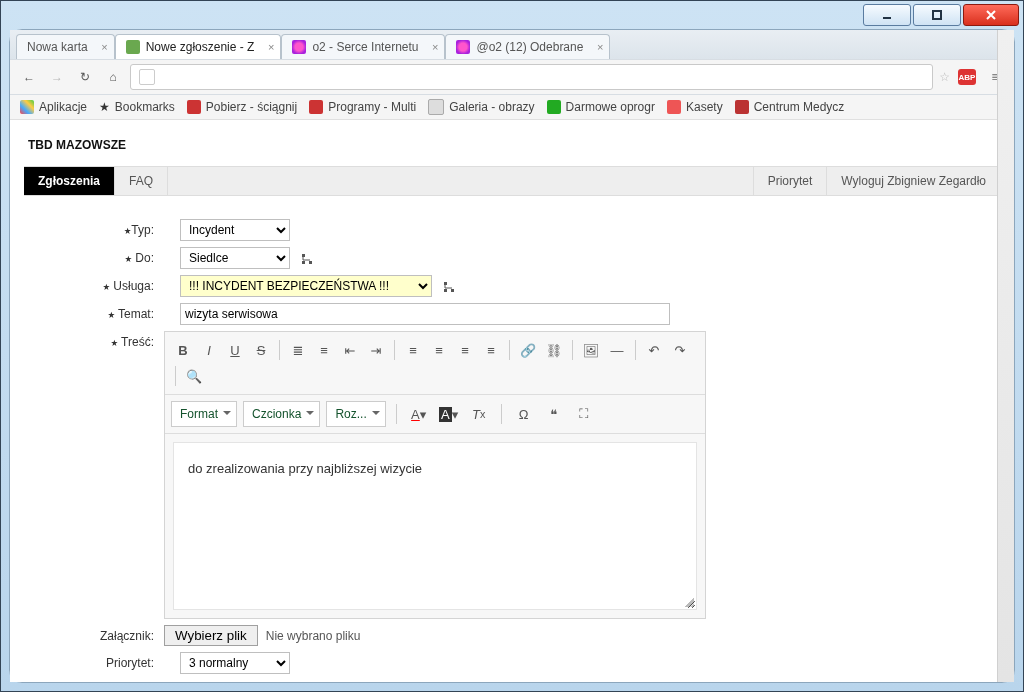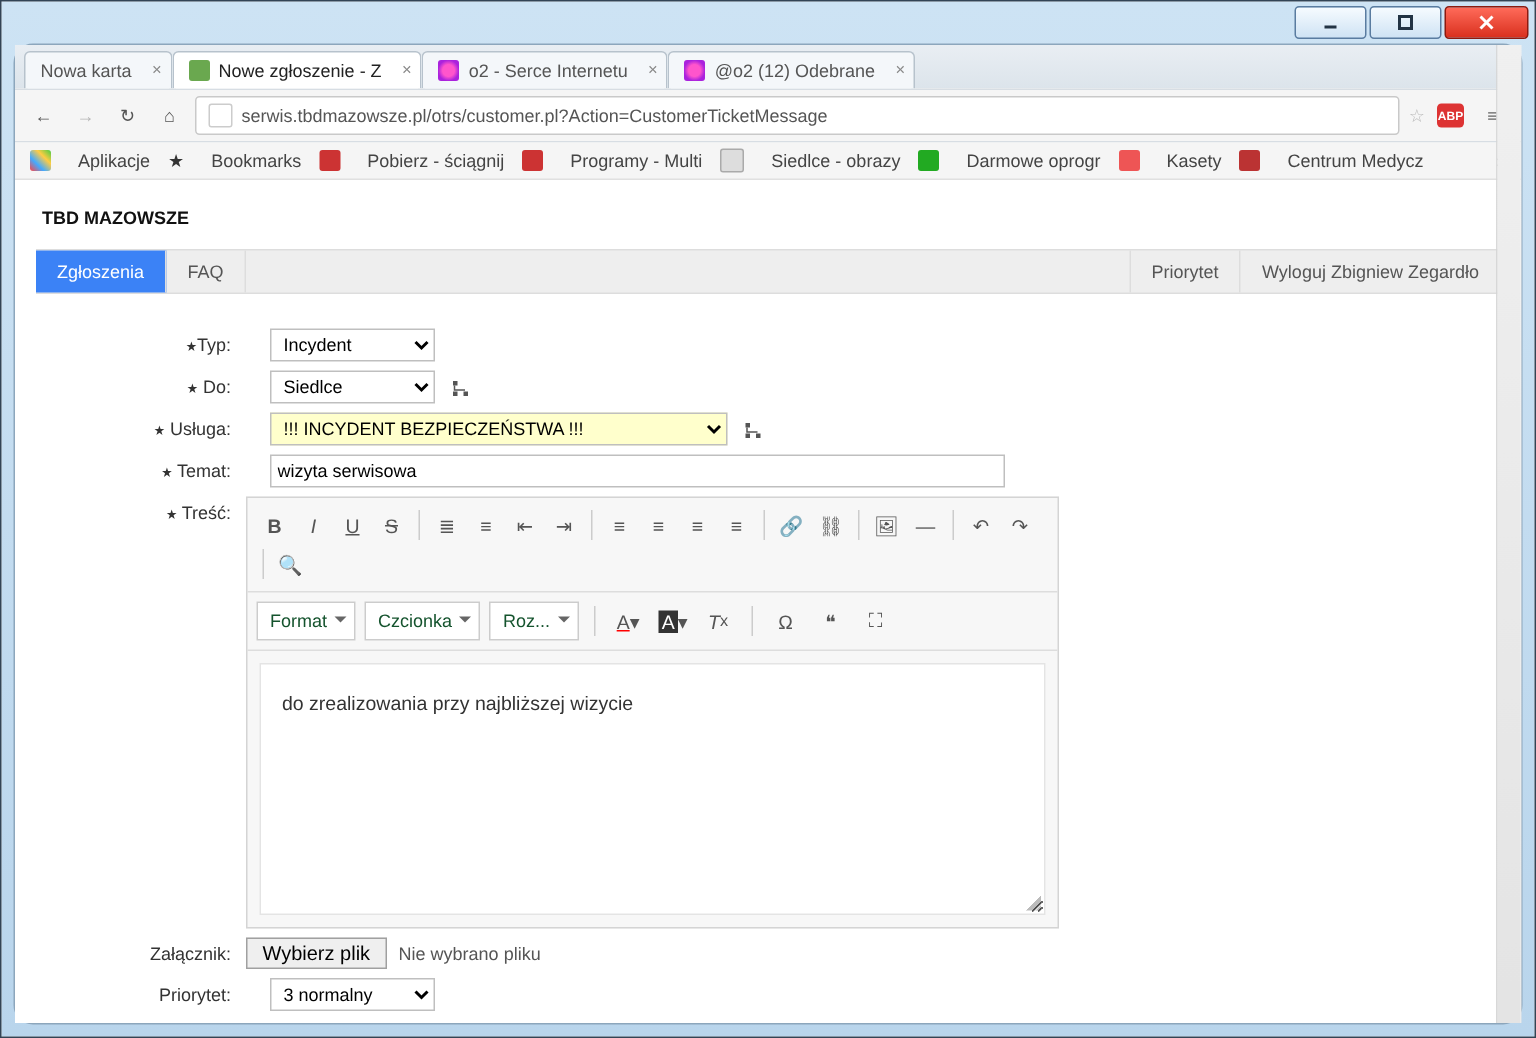--- a/index.html
+++ b/index.html
@@ -19,44 +19,44 @@
   .tab .favicon{width:14px;height:14px;border-radius:2px;background:#ccc;display:inline-block;}
   .tab .close-x{position:absolute;right:6px;top:6px;font-size:11px;color:#888;}
   .url-row{display:flex;align-items:center;gap:6px;padding:4px 8px;background:#f5f5f5;border-top:1px solid #d7dde3;border-bottom:1px solid #d7dde3;}
   .nav-ico{width:22px;height:22px;display:flex;align-items:center;justify-content:center;color:#555;border-radius:3px;}
   .urlbar{flex:1;display:flex;align-items:center;gap:6px;border:1px solid #c9c9c9;border-radius:3px;background:#fff;height:24px;padding:0 8px;color:#555;}
   .urlbar .proto-ico{width:14px;height:14px;border:1px solid #ccc;border-radius:2px;}
   .url-tail{display:flex;align-items:center;gap:8px;}
   .abp{width:18px;height:16px;border-radius:3px;background:#d33;color:#fff;font-size:8px;display:flex;align-items:center;justify-content:center;font-weight:bold;}
   .menu-ico{width:22px;text-align:center;color:#666;}
   .bm-row{display:flex;align-items:center;gap:12px;padding:4px 10px;background:#f5f5f5;border-bottom:1px solid #e0e0e0;color:#444;}
-  .bm-item{display:flex;align-items:center;gap:18px;white-space:nowrap;}
+  .bm-item{display:flex;align-items:center;gap:5px;white-space:nowrap;}
   .bm-item .bi{width:14px;height:14px;border-radius:2px;background:#bbb;display:inline-block;}
   .bm-more{margin-left:auto;color:#888;}
   
   .page{flex:1;overflow:auto;background:#fff;}
   .page-inner{padding:10px 14px 20px;}
   .logo-row{display:flex;align-items:center;justify-content:space-between;padding:8px 4px 14px;}
   .logo-text{font-size:12px;font-weight:bold;color:#111;}
   .otrs{display:flex;align-items:center;gap:6px;font-size:28px;font-weight:bold;color:#111;}
   .otrs svg{width:36px;height:36px;}
   .menubar{display:flex;align-items:stretch;background:#eee;border-top:1px solid #ddd;border-bottom:1px solid #ddd;}
   .menubar .mtab{padding:7px 14px;color:#555;border-right:1px solid #ddd;}
-  .menubar .mtab.active{background:#3b82f6;color:#fff;}
+  .menubar .mtab.active{background:#000000;color:#fff;font-weight:bold;}
   .menubar .spacer{flex:1;}
   .menubar .rlink{padding:7px 14px;color:#555;border-left:1px solid #ddd;}
   .form-area{margin-top:20px;}
   .row{display:flex;align-items:flex-start;padding:3px 0;}
   .lbl{width:130px;text-align:right;padding:4px 10px 0 0;color:#333;}
   .lbl .star{font-family:monospace;}
   .val{flex:1;}
   select,input[type=text]{border:1px solid #bfbfbf;background:#fff;font:inherit;padding:2px 4px;height:22px;box-sizing:border-box;margin-left:16px;}
   select{min-width:110px;}
   .subject-input{width:490px;background:#ffffcc;}
-  .service-sel{width:305px;background:#ffffcc;}
+  .service-sel{width:252px;background:#ffffcc;}
   .tree-btn{display:inline-flex;width:18px;height:18px;align-items:center;justify-content:center;border:1px solid transparent;margin-left:4px;vertical-align:middle;}
   .tree-btn svg{width:12px;height:12px;fill:#555;}
   .editor{width:540px;border:1px solid #d4d4d4;background:#f7f7f7;}
   .etool{display:flex;flex-wrap:wrap;gap:2px;padding:6px;border-bottom:1px solid #ddd;align-items:center;}
   .etool2{display:flex;flex-wrap:wrap;gap:6px;padding:6px;border-bottom:1px solid #ddd;align-items:center;}
   .tbtn{width:22px;height:22px;border:1px solid transparent;border-radius:2px;display:flex;align-items:center;justify-content:center;color:#555;font-size:13px;}
   .tsep{width:1px;height:20px;background:#ccc;margin:0 4px;}
   .tdrop{height:24px;border:1px solid #ccc;background:#fff;display:flex;align-items:center;padding:0 18px 0 8px;position:relative;font-size:12px;color:#14532d;}
   .tdrop:after{content:"";position:absolute;right:5px;top:9px;border:4px solid transparent;border-top-color:#666;}
   .ebody{background:#fff;margin:8px;border:1px solid #e4e4e4;height:130px;padding:18px 14px;color:#333;font-size:13px;resize:both;overflow:auto;position:relative;}
@@ -113,21 +113,20 @@
       </div>
     </div>
 
     <div class="url-row">
       <div class="nav-ico">←</div>
       <div class="nav-ico" style="opacity:.4">→</div>
       <div class="nav-ico">↻</div>
       <div class="nav-ico">⌂</div>
       <div class="urlbar">
         <span class="proto-ico"></span>
-        <span>serwis.tbdmazowsze.pl/otrs/customer.pl?Action=CustomerTicketMessage</span>
       </div>
       <div class="url-tail">
         <span style="color:#bbb">☆</span>
         <span class="abp">ABP</span>
         <span class="menu-ico">≡</span>
       </div>
     </div>
 
     <div class="bm-row">
       <div class="bm-item">
@@ -141,21 +140,21 @@
       <div class="bm-item">
           <span class="bi" style="background:#c33"></span>
           <span>Pobierz - ściągnij</span>
         </div>
       <div class="bm-item">
           <span class="bi" style="background:#c33"></span>
           <span>Programy - Multi</span>
         </div>
       <div class="bm-item">
           <span class="bi" style="background:#ddd;border:1px solid #aaa"></span>
-          <span>Siedlce - obrazy</span>
+          <span>Galeria - obrazy</span>
         </div>
       <div class="bm-item">
           <span class="bi" style="background:#2a2"></span>
           <span>Darmowe oprogr</span>
         </div>
       <div class="bm-item">
           <span class="bi" style="background:#e55"></span>
           <span>Kasety</span>
         </div>
       <div class="bm-item">

